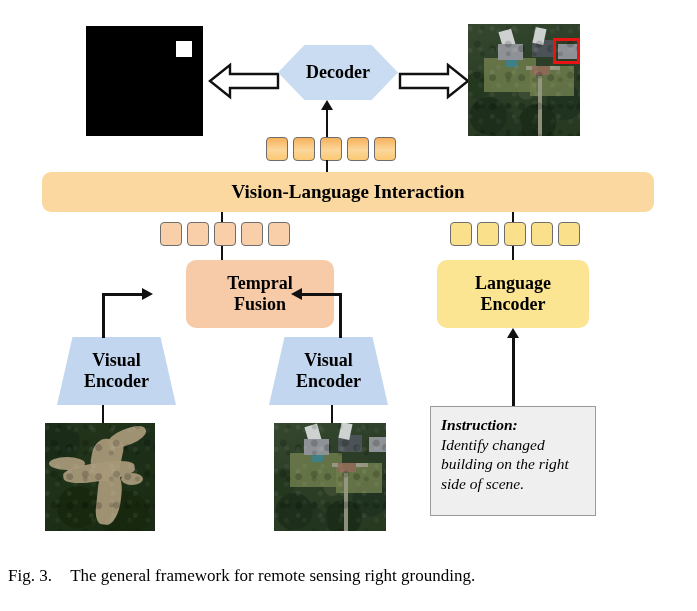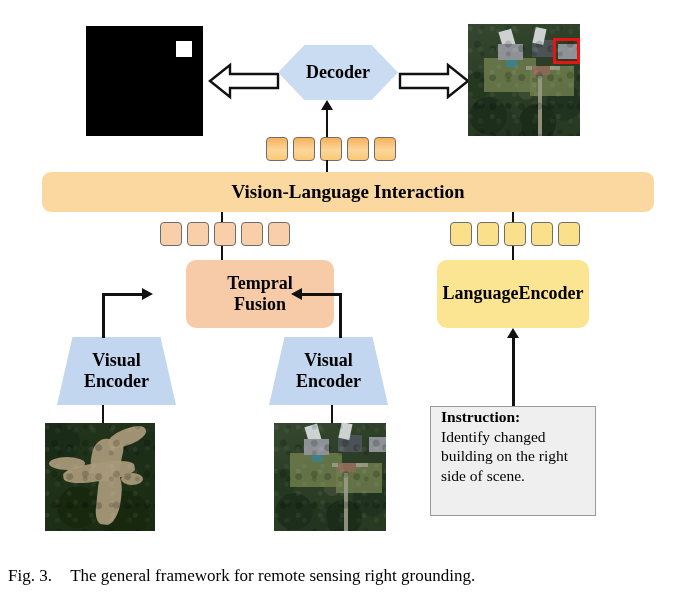--- a/index.html
+++ b/index.html
@@ -104,21 +104,21 @@
     font-weight: bold;
     line-height: 1.18;
     color: #000;
     margin-left: 38px;
   }
   .lang-box {
     position: absolute;
     background: #fbe492;
     border-radius: 10px;
     display: flex;
-    flex-direction: row;
+    flex-direction: column;
     align-items: center;
     justify-content: center;
     font-weight: bold;
     line-height: 1.18;
     color: #000;
   }
   
   .venc {
     position: absolute;
     background: #c3d6ef;
@@ -181,23 +181,24 @@
   
   .block-arrow { position: absolute; }
   .block-arrow svg { display: block; }
 
   
   .instruction {
     position: absolute;
     background: #efefef;
     border: 1px solid #9a9a9a;
     box-sizing: border-box;
-    padding: 0 9px 6px 10px;
+    padding: 8px 9px 6px 10px;
     color: #000;
     line-height: 1.26;
+    font-style: italic;
   }
   .instruction .ititle { font-weight: bold; }
   .instruction .ibody { display: block; }
 
   
   .caption {
     position: absolute;
     color: #000;
     white-space: nowrap;
   }

